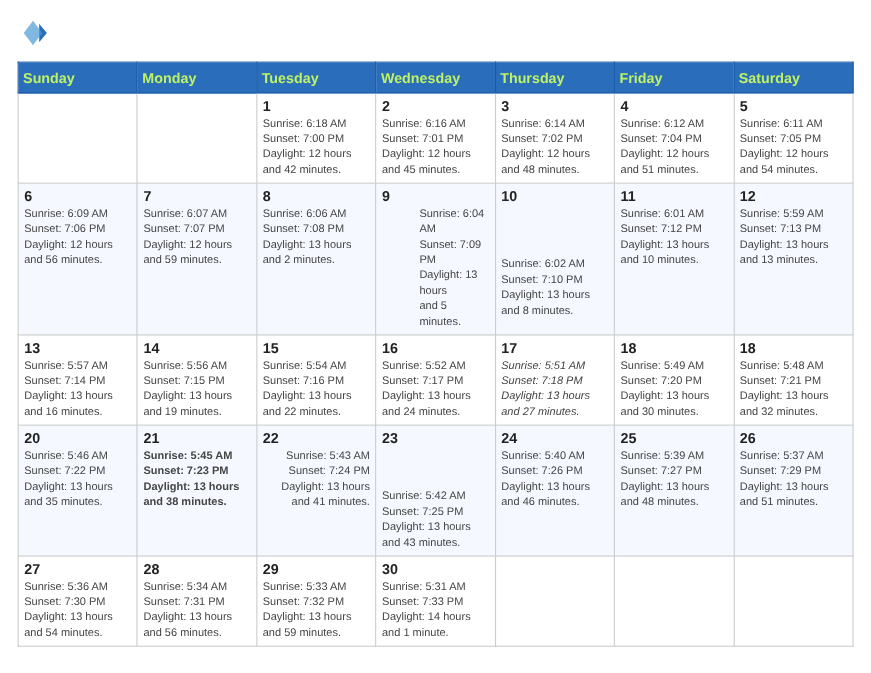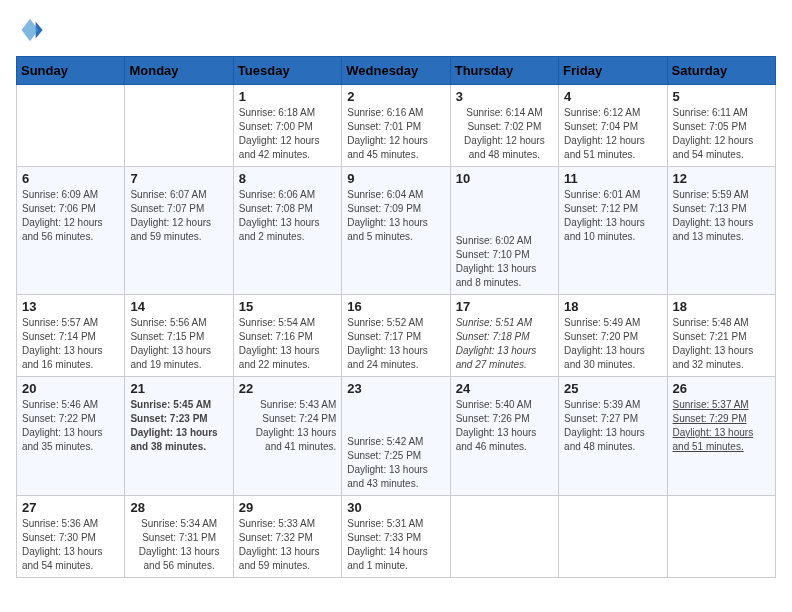--- a/index.html
+++ b/index.html
@@ -47,21 +47,21 @@
       font-size: 14px;
       color: #555;
     }
     table {
       width: 100%;
       border-collapse: collapse;
       table-layout: fixed;
     }
     thead tr th {
       background-color: #2a6ebb;
-      color: #000000;
+      color: #bef264;
       font-size: 13px;
       font-weight: bold;
       padding: 6px 4px;
       text-align: left;
       border: 1px solid #1a5aaa;
     }
     tbody tr td {
       border: 1px solid #ccc;
       vertical-align: top;
       padding: 4px 5px;
@@ -138,21 +138,21 @@
         </td>
         <td>
           <span class="day-number">2</span>
           <div class="day-info" style="white-space: pre-line;">Sunrise: 6:16 AM
 Sunset: 7:01 PM
 Daylight: 12 hours
 and 45 minutes.</div>
         </td>
         <td>
           <span class="day-number">3</span>
-          <div class="day-info" style="white-space: pre-line; text-align: center;">Sunrise: 6:14 AM
+          <div class="day-info" style="white-space: pre-line;">Sunrise: 6:14 AM
 Sunset: 7:02 PM
 Daylight: 12 hours
 and 48 minutes.</div>
         </td>
         <td>
           <span class="day-number">4</span>
           <div class="day-info" style="white-space: pre-line;">Sunrise: 6:12 AM
 Sunset: 7:04 PM
 Daylight: 12 hours
 and 51 minutes.</div>
@@ -182,21 +182,21 @@
         </td>
         <td>
           <span class="day-number">8</span>
           <div class="day-info" style="white-space: pre-line;">Sunrise: 6:06 AM
 Sunset: 7:08 PM
 Daylight: 13 hours
 and 2 minutes.</div>
         </td>
         <td>
           <span class="day-number">9</span>
-          <div class="day-info" style="white-space: pre-line;">Sunrise: 6:04 AM
+          <div class="day-info" style="white-space: pre-line; margin-left: 34px;">Sunrise: 6:04 AM
 Sunset: 7:09 PM
 Daylight: 13 hours
 and 5 minutes.</div>
         </td>
         <td>
           <span class="day-number">10</span>
           <div class="day-info" style="white-space: pre-line; margin-top: 48px;">Sunrise: 6:02 AM
 Sunset: 7:10 PM
 Daylight: 13 hours
 and 8 minutes.</div>
@@ -305,37 +305,37 @@
         </td>
         <td>
           <span class="day-number">25</span>
           <div class="day-info" style="white-space: pre-line;">Sunrise: 5:39 AM
 Sunset: 7:27 PM
 Daylight: 13 hours
 and 48 minutes.</div>
         </td>
         <td>
           <span class="day-number">26</span>
-          <div class="day-info" style="white-space: pre-line; text-decoration: underline;">Sunrise: 5:37 AM
+          <div class="day-info" style="white-space: pre-line;">Sunrise: 5:37 AM
 Sunset: 7:29 PM
 Daylight: 13 hours
 and 51 minutes.</div>
         </td>
       </tr>
       <tr>
         <td>
           <span class="day-number">27</span>
           <div class="day-info" style="white-space: pre-line;">Sunrise: 5:36 AM
 Sunset: 7:30 PM
 Daylight: 13 hours
 and 54 minutes.</div>
         </td>
         <td>
           <span class="day-number">28</span>
-          <div class="day-info" style="white-space: pre-line; text-align: center;">Sunrise: 5:34 AM
+          <div class="day-info" style="white-space: pre-line;">Sunrise: 5:34 AM
 Sunset: 7:31 PM
 Daylight: 13 hours
 and 56 minutes.</div>
         </td>
         <td>
           <span class="day-number">29</span>
           <div class="day-info" style="white-space: pre-line;">Sunrise: 5:33 AM
 Sunset: 7:32 PM
 Daylight: 13 hours
 and 59 minutes.</div>

